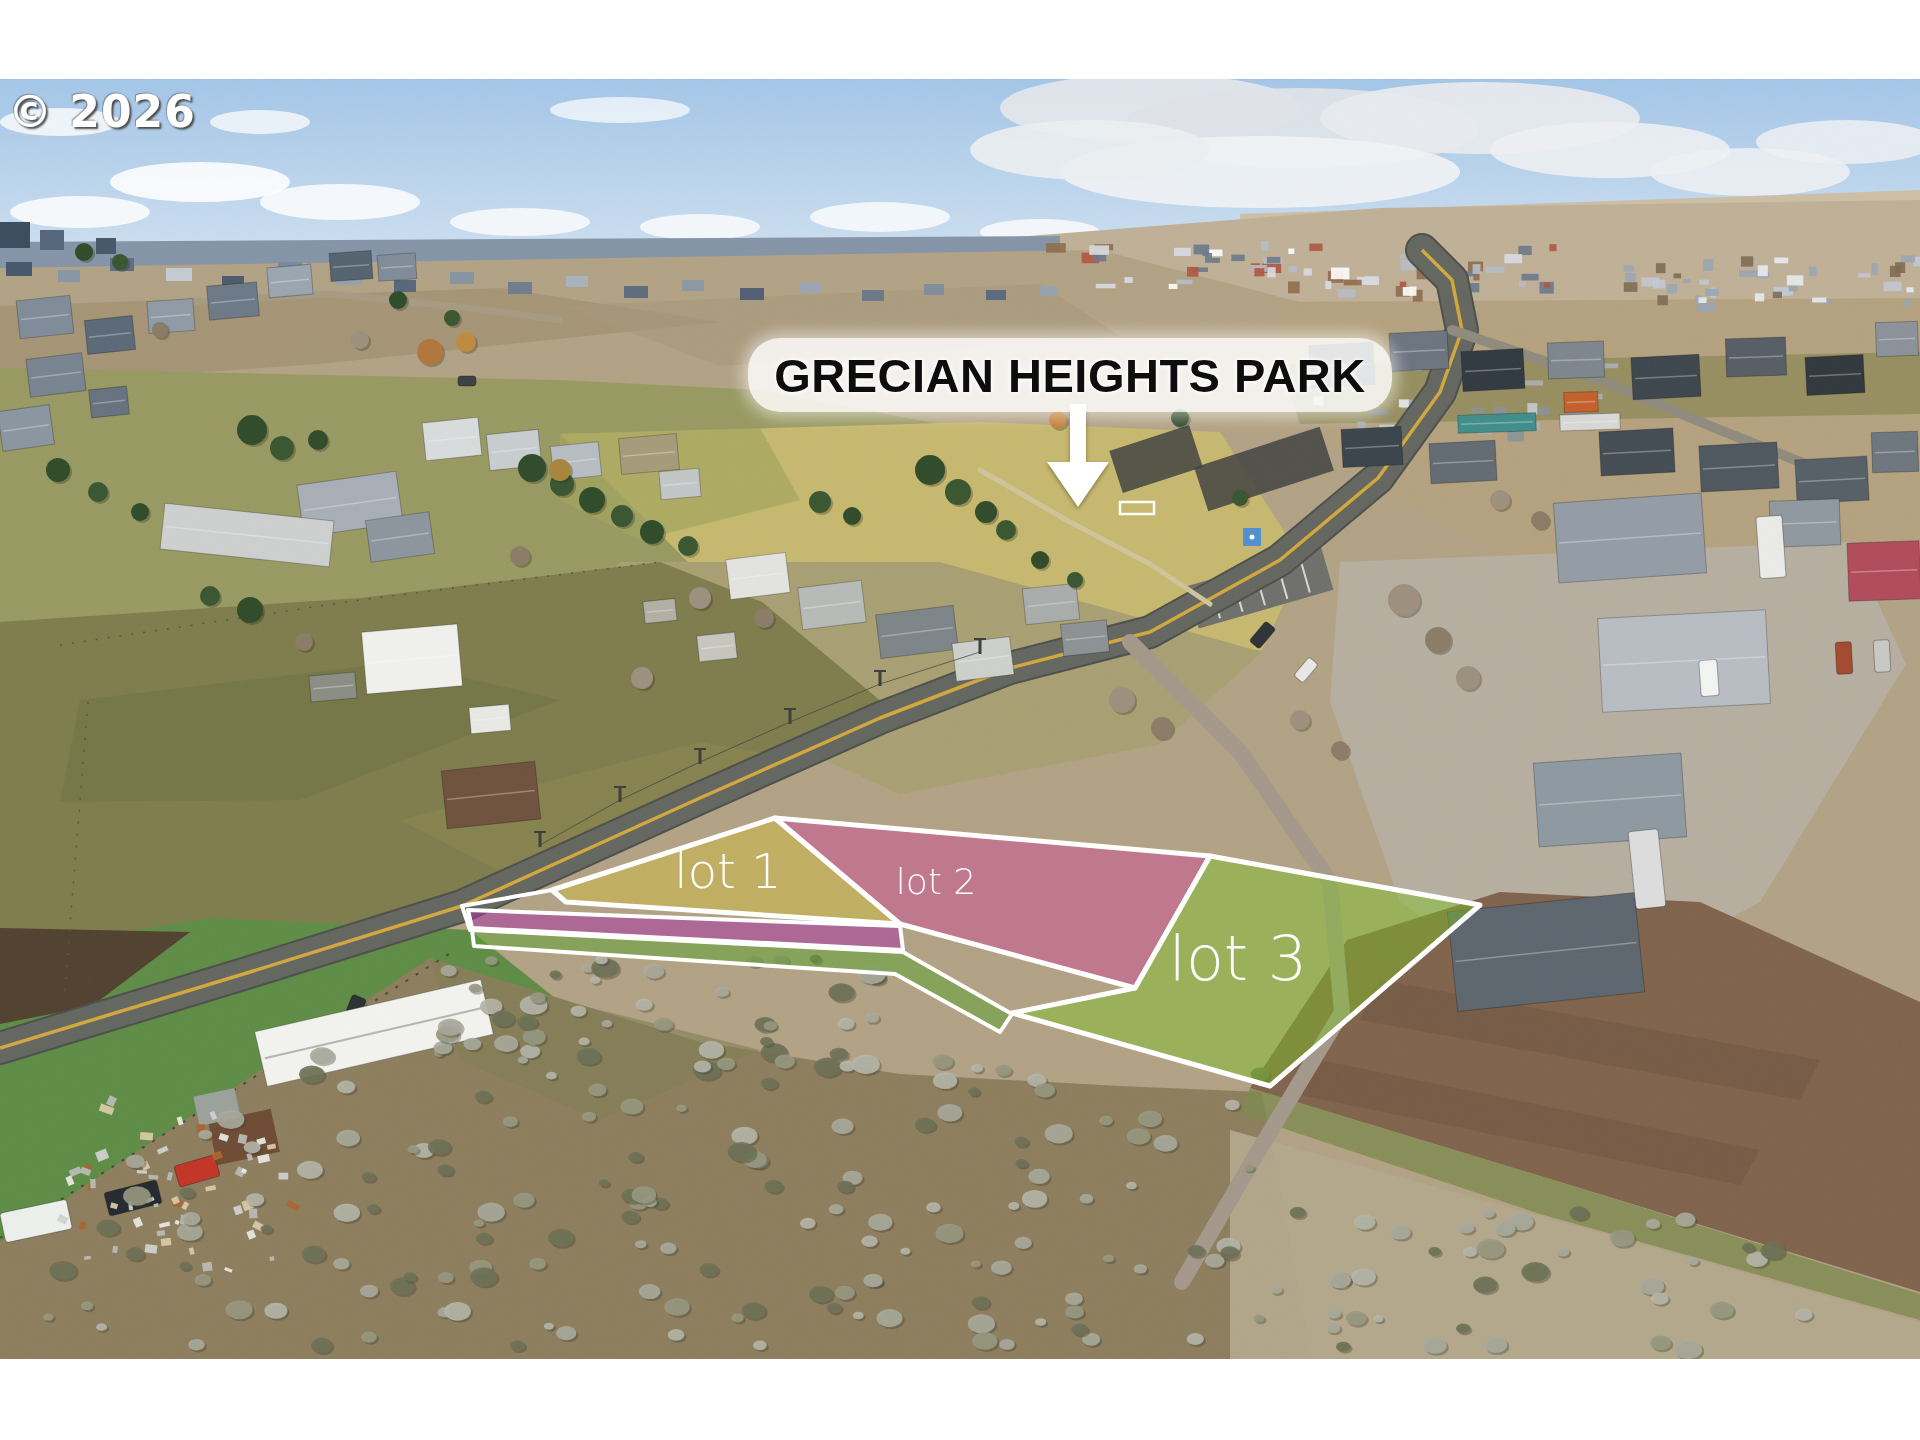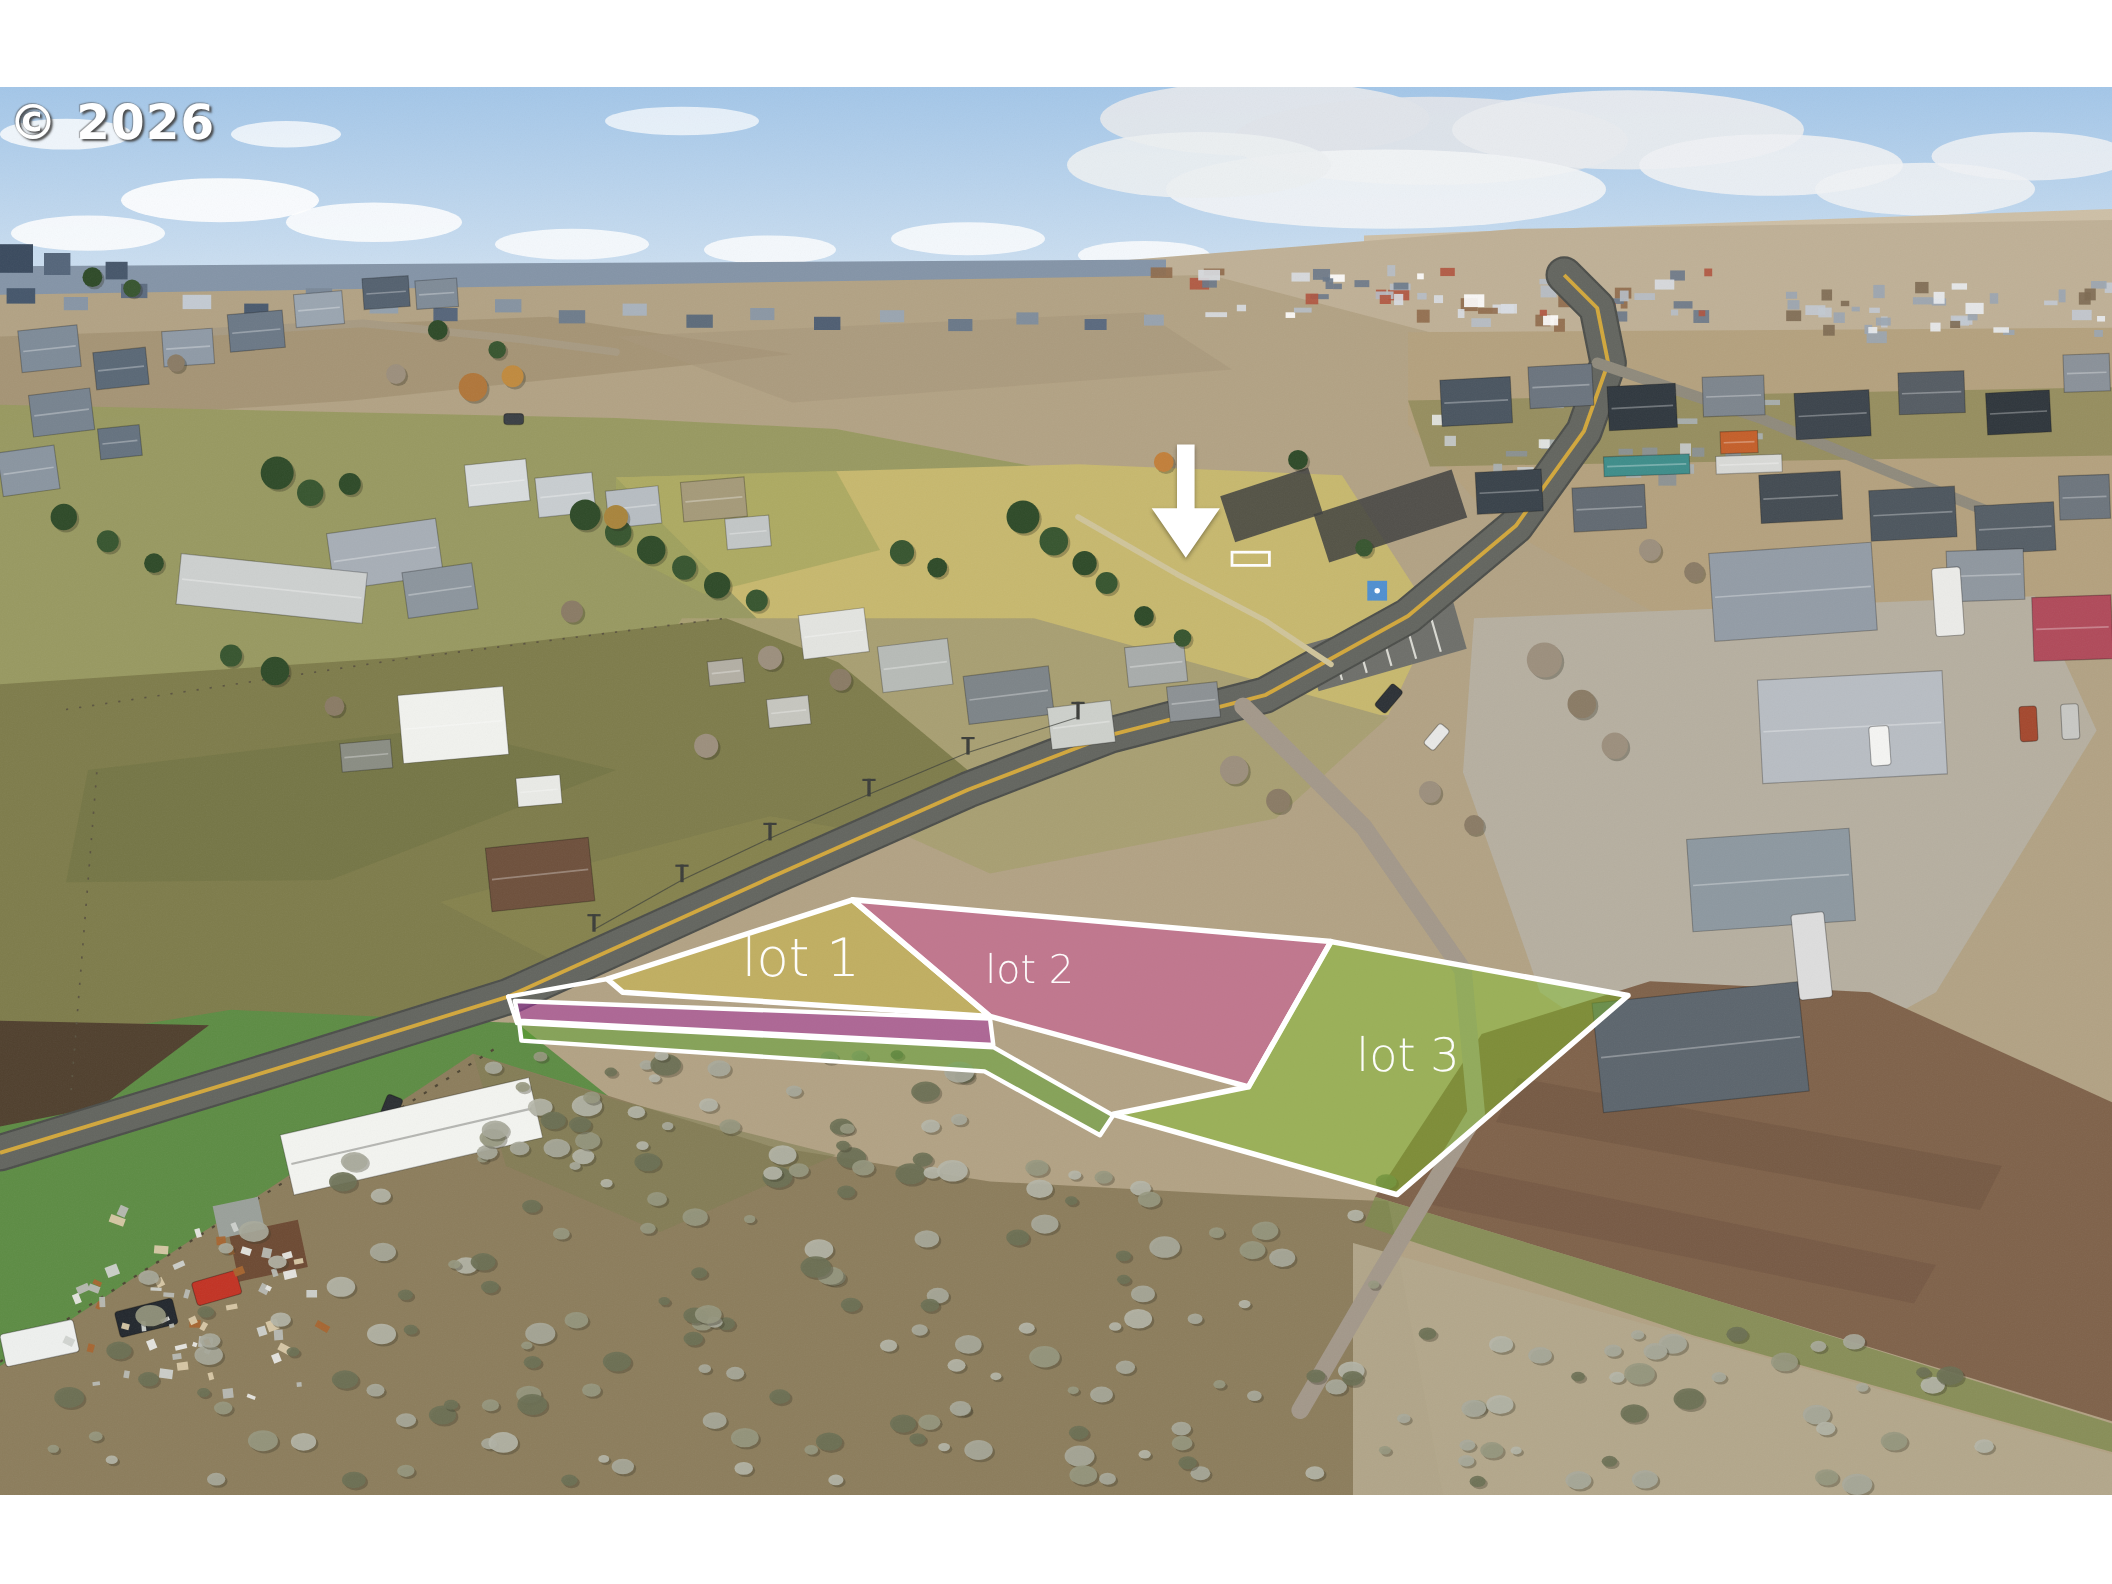--- a/index.html
+++ b/index.html
@@ -1150,16 +1150,17 @@
           <line x1="462" y1="906" x2="552" y2="890" stroke="#ffffff" stroke-width="4" stroke-linecap="round"></line>
           <line x1="462" y1="906" x2="470" y2="930" stroke="#ffffff" stroke-width="4" stroke-linecap="round"></line>
         </g>
       <g id="g-arrow">
           <polygon points="1070,404 1086,404 1086,462 1109,462 1078,507 1047,462 1070,462" fill="#ffffff" style="filter:drop-shadow(0 2px 2px rgba(0,0,0,0.35))"></polygon>
         </g>
     </g>
   </svg>
 
   <div id="watermark" class="overlay">© 2026</div>
+  <div id="park-label" class="overlay" style="left: 748px; top: 338px; width: 644px; height: 74px; border-radius: 32px; background: rgba(255, 255, 255, 0.84); color: rgb(13, 13, 13); font-size: 47px; box-shadow: rgba(255, 255, 255, 0.45) 0px 0px 14px 6px;">GRECIAN HEIGHTS PARK</div>
   <div id="lot-label-1" class="overlay lot-label" style="left: 728px; top: 874px; font-size: 48px;">lot 1</div>
   <div id="lot-label-2" class="overlay lot-label" style="left: 936px; top: 884px; font-size: 36px;">lot 2</div>
-  <div id="lot-label-3" class="overlay lot-label" style="left: 1280px; top: 962px; font-size: 42px;">lot 3</div>
+  <div id="lot-label-3" class="overlay lot-label" style="left: 1238px; top: 962px; font-size: 62px;">lot 3</div>
 </div>
 
 </body></html>

